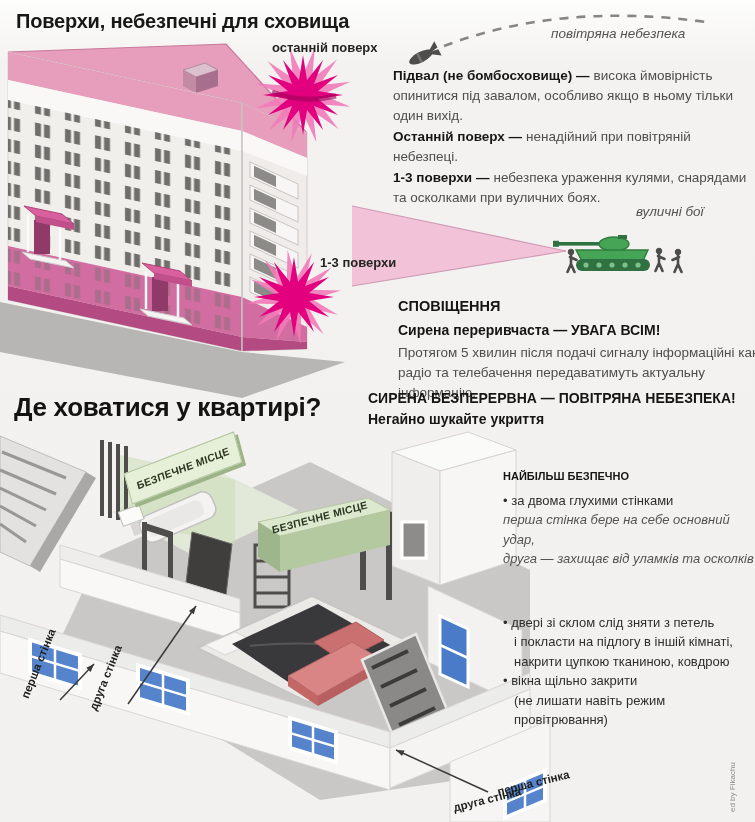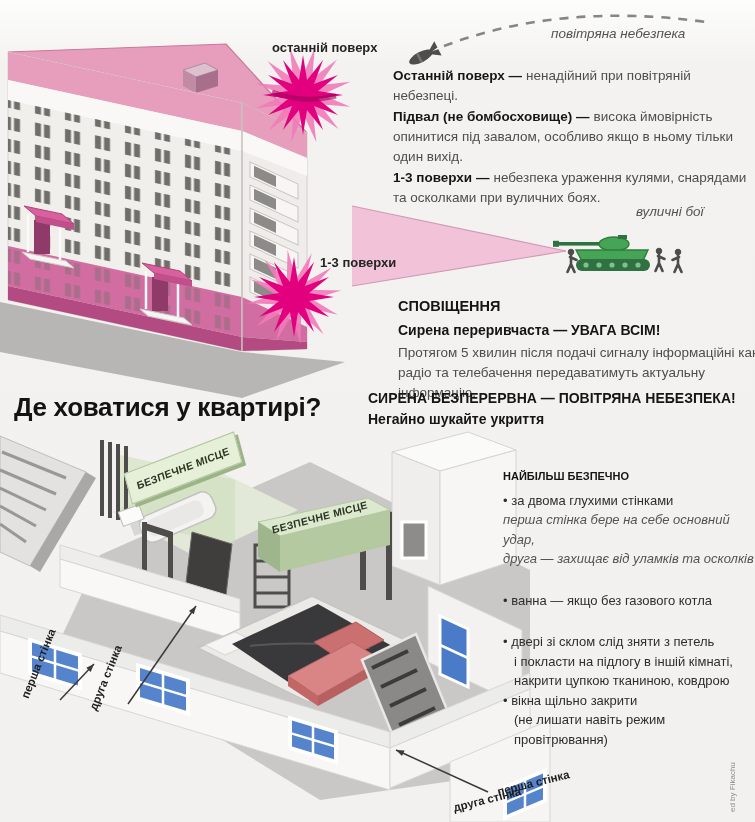--- a/index.html
+++ b/index.html
@@ -287,26 +287,27 @@
         <line x1="60" y1="700" x2="94" y2="664"></line>
         <polygon points="94,664 90.7,671.9 86.3,667.7" fill="#3a3a38" stroke="none"></polygon>
         <line x1="128" y1="704" x2="196" y2="606"></line>
         <polygon points="196,606 193.9,614.3 188.9,610.9" fill="#3a3a38" stroke="none"></polygon>
         <line x1="488" y1="792" x2="396" y2="750"></line>
         <polygon points="396,750 404.6,750.6 402,756" fill="#3a3a38" stroke="none"></polygon>
       </g>
     </g>
   </svg>
 
+  <div class="abs h1" style="left:16px;top:10px">Поверхи, небезпечні для сховища</div>
   <div class="abs lbl" style="left:272px;top:40px">останній поверх</div>
   <div class="abs ital" style="left:551px;top:26px">повітряна небезпека</div>
 
   <div class="abs para" style="left:393px;top:66px">
+    <p><span class="lead">Підвал (не бомбосховище) —</span><span>висока ймовірність опинитися під завалом, особливо якщо в ньому тільки один вихід.</span></p>
     <p><span class="lead">Останній поверх —</span><span>ненадійний при повітряній небезпеці.</span></p>
-    <p><span class="lead">Підвал (не бомбосховище) —</span><span>висока ймовірність опинитися під завалом, особливо якщо в ньому тільки один вихід.</span></p>
     <p><span class="lead">1-3 поверхи —</span><span>небезпека ураження кулями, снарядами та осколками при вуличних боях.</span></p>
   </div>
 
   <div class="abs ital" style="left:636px;top:204px">вуличні бої</div>
   <div class="abs lbl" style="left:320px;top:255px">1-3 поверхи</div>
 
   <div class="abs alert" style="left:368px;top:296px">
     <div class="ah">СПОВІЩЕННЯ</div>
     <div class="al">Сирена переривчаста — УВАГА ВСІМ!</div>
     <div>Протягом 5 хвилин після подачі сигналу інформаційні канали радіо та телебачення передаватимуть актуальну інформацію.</div>
@@ -321,21 +322,20 @@
 
   <div class="abs banner1" style="left:124px;top:452px">БЕЗПЕЧНЕ МІСЦЕ</div>
   <div class="abs banner2" style="left:270px;top:508px">БЕЗПЕЧНЕ МІСЦЕ</div>
 
   <div class="abs tips" style="left:503px;top:468px">
     <div class="th">НАЙБІЛЬШ БЕЗПЕЧНО</div>
     <div class="b">за двома глухими стінками</div>
     <div class="note">перша стінка бере на себе основний удар,</div>
     <div class="note">друга — захищає від уламків та осколків</div>
     <div class="gap"></div>
-    <div class="b">ванна — якщо без газового котла</div>
     <div class="gap"></div>
     <div class="b">двері зі склом слід зняти з петель</div>
     <div class="ind">і покласти на підлогу в іншій кімнаті,</div>
     <div class="ind">накрити цупкою тканиною, ковдрою</div>
     <div class="b">вікна щільно закрити</div>
     <div class="ind">(не лишати навіть режим провітрювання)</div>
   </div>
 
   <div class="abs wall-lbl rotL" style="left:30px;top:688px">перша стінка</div>
   <div class="abs wall-lbl rotL" style="left:98px;top:700px">друга стінка</div>

